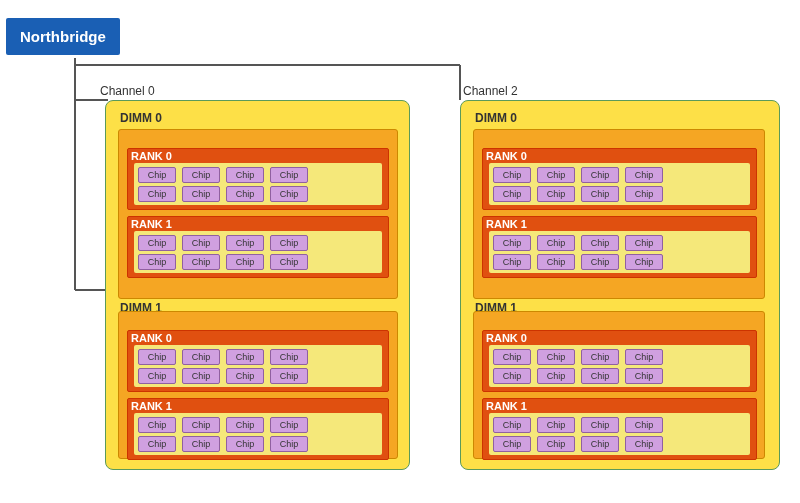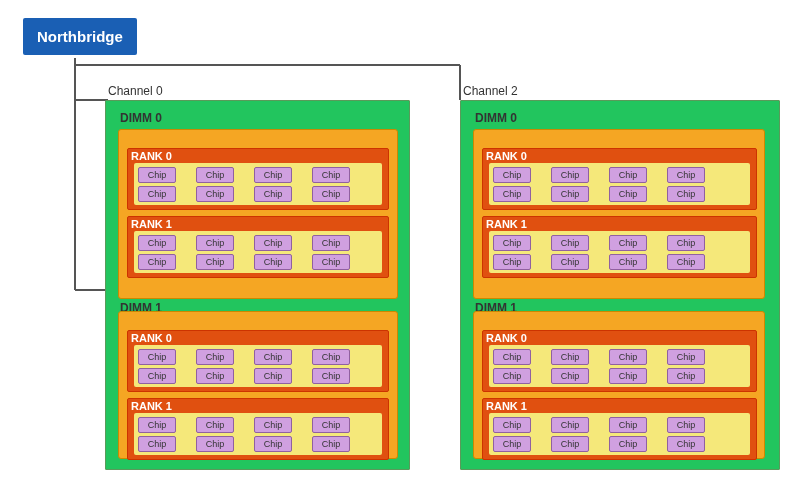--- a/index.html
+++ b/index.html
@@ -17,21 +17,21 @@
       width: 800px;
       height: 503px;
       position: relative;
       background: #fff;
     }
 
     
     .northbridge {
       position: absolute;
       top: 18px;
-      left: 23px;
+      left: 6px;
       background: #1a5fb4;
       color: #fff;
       font-size: 15px;
       font-weight: bold;
       padding: 10px 14px;
       border-radius: 2px;
       z-index: 10;
     }
 
     
@@ -47,23 +47,23 @@
       top: 0;
       left: 0;
       width: 800px;
       height: 503px;
       pointer-events: none;
     }
 
     
     .channel-container {
       position: absolute;
-      background: #22c55e;
+      background: #fde047;
       border: 1.5px solid #5a9a5a;
-      border-radius: 1px;
+      border-radius: 8px;
     }
 
     .channel-0 {
       left: 105px;
       top: 100px;
       width: 305px;
       height: 370px;
     }
 
     .channel-1 {
@@ -178,21 +178,21 @@
       display: flex;
       flex-direction: column;
       justify-content: space-around;
       padding: 2px 2px;
     }
 
     .chip-row {
       display: flex;
       flex-direction: row;
       justify-content: flex-start;
-      gap: 20px;
+      gap: 6px;
       padding: 0 2px;
     }
 
     .chip {
       background: #d0a0e0;
       border: 1px solid #9060a0;
       border-radius: 2px;
       color: #333;
       font-size: 9px;
       padding: 2px 5px;
@@ -224,21 +224,21 @@
     <line x1="75" y1="65" x2="460" y2="65" stroke="#555" stroke-width="2"></line>
     <line x1="460" y1="65" x2="460" y2="100" stroke="#555" stroke-width="2"></line>
 
     <line x1="75" y1="290" x2="108" y2="290" stroke="#555" stroke-width="2"></line>
   </svg>
 
   <div class="northbridge">
     <span>Northbridge</span>
   </div>
 
-  <div class="channel-label" style="left:108px; top:84px;text-align:right;">
+  <div class="channel-label" style="left:100px; top:84px;text-align:right;">
     <span>Channel 0</span>
   </div>
 
   <div class="channel-container channel-0">
 
     <div class="dimm-label" style="position:absolute; left:10px; top:8px;">
       <span>DIMM 0</span>
     </div>
 
     <div class="dimm-container ch0-dimm0">

